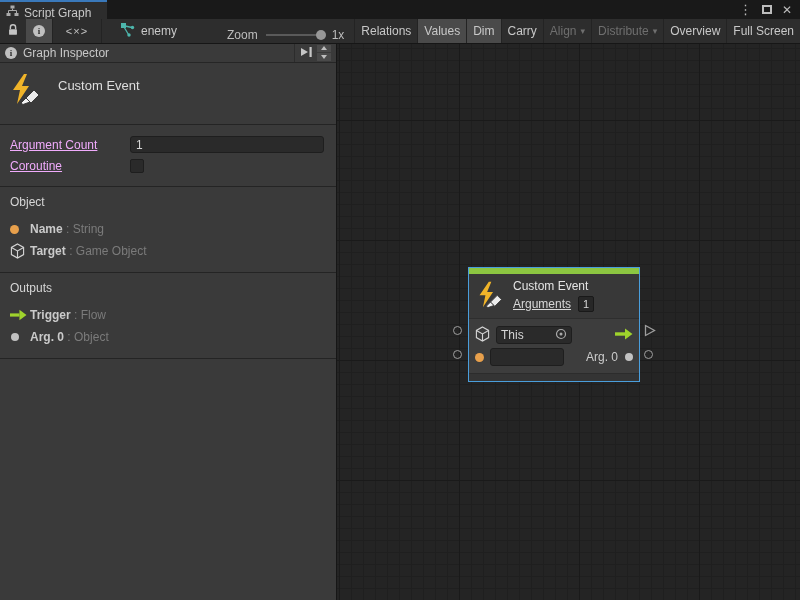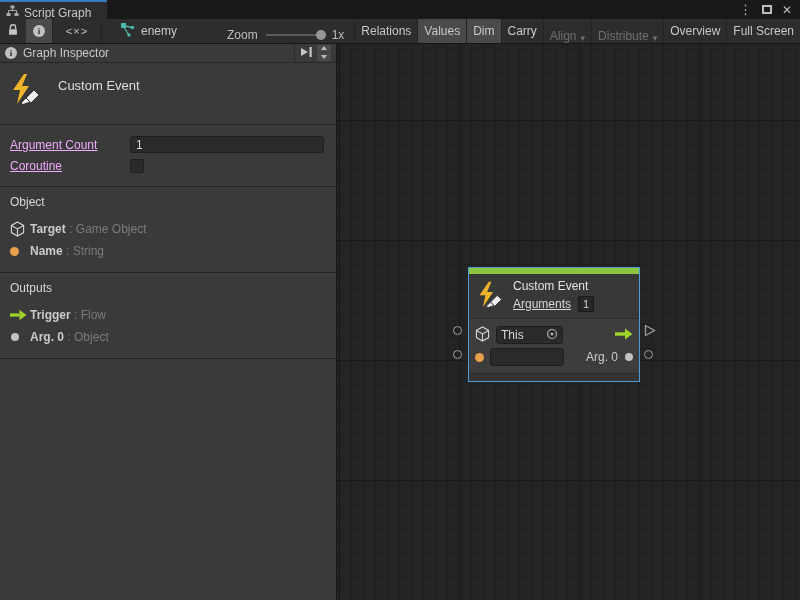--- a/index.html
+++ b/index.html
@@ -16,21 +16,21 @@
   .kebab { font-size:13px; line-height:1; letter-spacing:0; }
   .maxbox { width:10px; height:9px; border:2px solid #bdbdbd; }
   .closex { font-size:12px; line-height:1; }
 
   
   .toolbar { height:25px; background:#2d2d2d; border-bottom:1px solid #161616;
     display:flex; align-items:stretch; white-space:nowrap; }
   .tbtn { display:flex; align-items:center; justify-content:center; padding:0 7px;
     color:#c8c8c8; cursor:default; }
   .tbtn.active { background:#4a4a4a; }
-  .tbtn.disabled { color:#6f6f6f;align-items:flex-end; }
+  .tbtn.disabled { color:#6f6f6f; }
   .tgroup-sep { width:1px; background:#232323; }
   .iconbtn { width:26px; }
   .codeglyph { font-size:11px; letter-spacing:1px; color:#c4c4c4; }
   .graph-ref { display:flex; align-items:center; gap:6px; padding:0 10px 0 18px; }
   .zoom-wrap { display:flex; align-items:center; gap:8px; flex:1; min-width:60px;
     padding:8px 10px 0 40px; color:#bdbdbd; }
   .slider { position:relative; flex:1; max-width:96px; height:2px; background:#5a5a5a; }
   .slider-handle { position:absolute; right:-2px; top:-4px; width:10px; height:10px;
     border-radius:50%; background:#979797; }
   .rbtns { display:flex; align-items:stretch; margin-left:auto; }
@@ -95,21 +95,21 @@
   .node-colorbar { height:6px; background:#8cc641; }
   .node-header { display:flex; align-items:center; gap:9px; padding:5px 8px 6px 8px; }
   .node-title { font-size:12px; color:#e4e4e4; }
   .args-row { display:flex; align-items:center; gap:7px; margin-top:3px; }
   .args-label { color:#d8d8d8;text-decoration:underline; }
   .badge { min-width:15px; height:16px; line-height:14px; text-align:center;
     background:#272727; border:1px solid #191919; border-radius:2px;
     color:#d6d6d6; font-size:11px; padding:0 4px; }
   .node-body { background:#3d3d3d; border-top:1px solid #2e2e2e; padding:4px 6px; }
   .port-row { display:flex; align-items:center; gap:6px; height:20px; margin:2px 0; }
-  .mini-field { width:67px; height:18px; background:#2a2a2a; border:1px solid #1e1e1e;
+  .mini-field { width:76px; height:18px; background:#2a2a2a; border:1px solid #1e1e1e;
     border-radius:3px; display:flex; align-items:center; padding:0 4px; color:#d6d6d6; }
   .mini-field .picker { margin-left:auto; }
   .mini-input { width:74px; height:18px; background:#2a2a2a; border:1px solid #1e1e1e;
     border-radius:3px; color:#d6d6d6; padding:0 4px; outline:none;
     font-family:"Liberation Sans", sans-serif; }
   .arg-label { margin-left:auto; color:#cccccc; }
   .node-footer { height:8px; background:#343434; border-top:1px solid #2c2c2c; }
 
   .ext-port-circle { position:absolute; width:9px; height:9px; border-radius:50%;
     border:1px solid #9e9e9e; }
@@ -236,32 +236,32 @@
       <div class="frow">
         <span class="flabel">Coroutine</span>
         <div class="checkbox"></div>
       </div>
     </div>
 
     <div class="io-section">
       <div class="io-title">Object</div>
       <div class="iorow">
         <span class="io-icon">
+            <span class="dot dot-orange"></span>
+          </span>
+        <span class="io-name">Name</span>&nbsp;<span class="io-type">: String</span>
+      </div>
+      <div class="iorow">
+        <span class="io-icon">
           <svg width="15" height="16" viewBox="0 0 16 17">
             <polygon points="8,1 14.5,4.7 14.5,12.3 8,16 1.5,12.3 1.5,4.7" fill="none" stroke="#d4d4d4" stroke-width="1.2"></polygon>
             <path d="M1.5 4.7 L8 8.4 L14.5 4.7 M8 8.4 V16" fill="none" stroke="#d4d4d4" stroke-width="1.2"></path>
           </svg>
         </span>
         <span class="io-name">Target</span>&nbsp;<span class="io-type">: Game Object</span>
-      </div>
-      <div class="iorow">
-        <span class="io-icon">
-            <span class="dot dot-orange"></span>
-          </span>
-        <span class="io-name">Name</span>&nbsp;<span class="io-type">: String</span>
       </div>
     </div>
 
     <div class="io-section">
       <div class="io-title">Outputs</div>
       <div class="iorow">
         <span class="io-icon">
           <svg width="17" height="12" viewBox="0 0 18 12">
             <rect x="0" y="4.3" width="10" height="3.4" fill="#9fd32c"></rect>
             <polygon points="10,0.5 17.5,6 10,11.5" fill="#9fd32c"></polygon>

